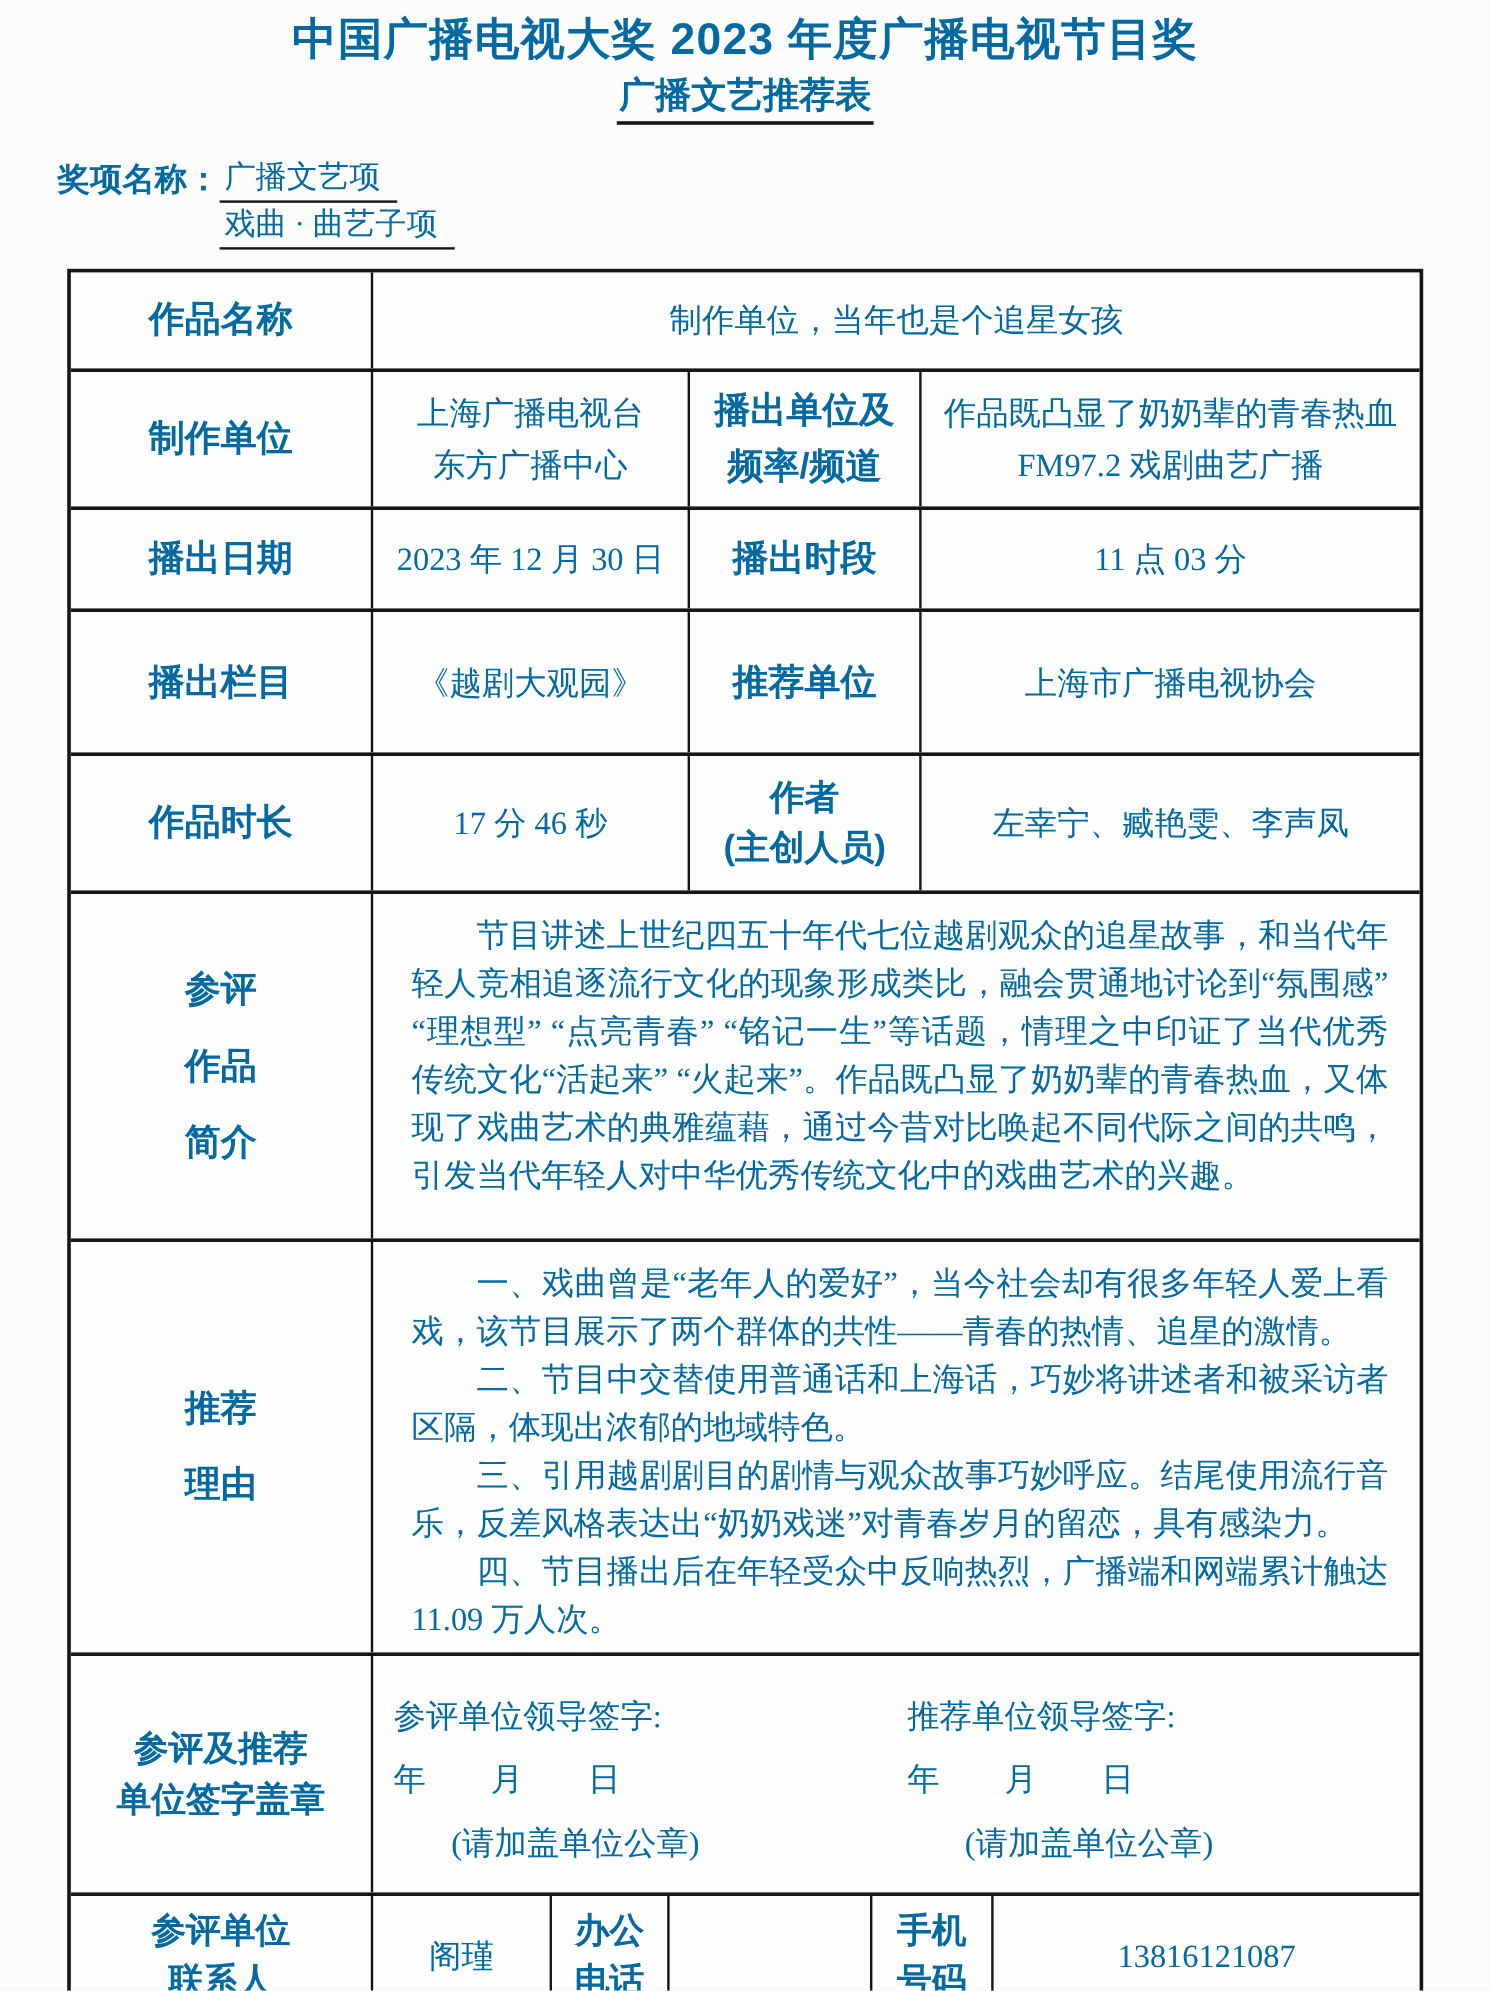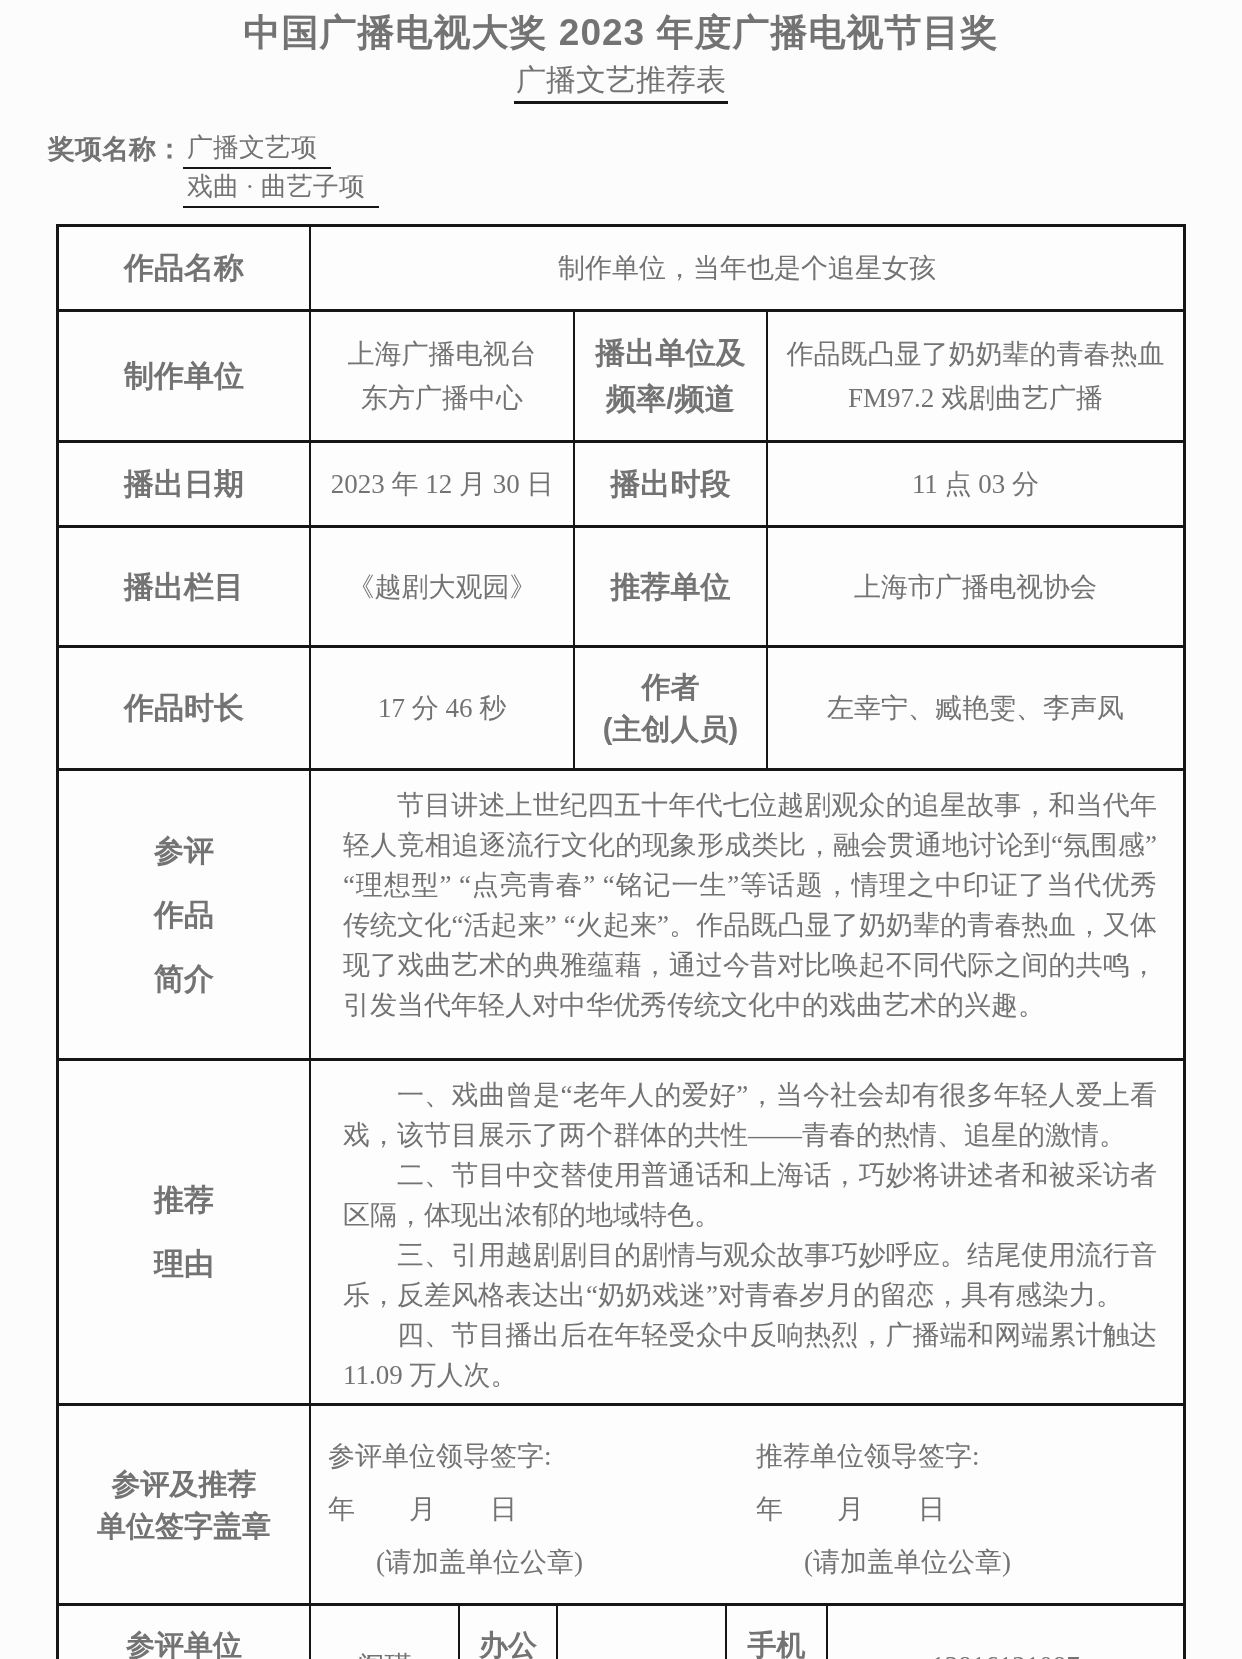--- a/index.html
+++ b/index.html
@@ -3,37 +3,37 @@
 <meta charset="utf-8">
 <style>
   * { box-sizing: border-box; }
   html,body { margin:0; padding:0; background:#e9e9e9; }
   .page {
     position: relative;
     width: 1242px;
     height: 1659px;
     margin: 0 auto;
     background: #fcfcfc;
-    color: #737373;
+    color: #0369a1;
     padding-top: 8px;
     overflow: hidden;
   }
   .title {
     text-align: center;
     font-family: "Liberation Sans", sans-serif;
     font-weight: bold;
     font-size: 37px;
     line-height: 50px;
     letter-spacing: 1px;
   }
   .subtitle-wrap { text-align: center; margin-top: 3px; }
   .subtitle {
     display: inline-block;
     font-family: "Liberation Sans", sans-serif;
-    font-weight: normal;
+    font-weight: bold;
     font-size: 30px;
     line-height: 38px;
     border-bottom: 3px solid #161616;
     padding: 0 2px 2px 2px;
   }
   .award {
     display: flex;
     align-items: flex-start;
     margin: 26px 0 16px 48px;
   }
@@ -60,21 +60,21 @@
     background: #fdfdfd;
   }
   .row { display: grid; border-top: 3px solid #161616; }
   .row:first-child { border-top: none; }
   .cell {
     border-left: 2px solid #161616;
     display: flex;
     align-items: center;
     justify-content: center;
     text-align: center;
-    padding: 18px 8px;
+    padding: 8px 8px;
   }
   .cell:first-child { border-left: none; }
   .head {
     font-family: "Liberation Sans", sans-serif;
     font-weight: bold;
     font-size: 30px;
     line-height: 46px;
     white-space: pre-line;
   }
   .head.spread { line-height: 64px; }

